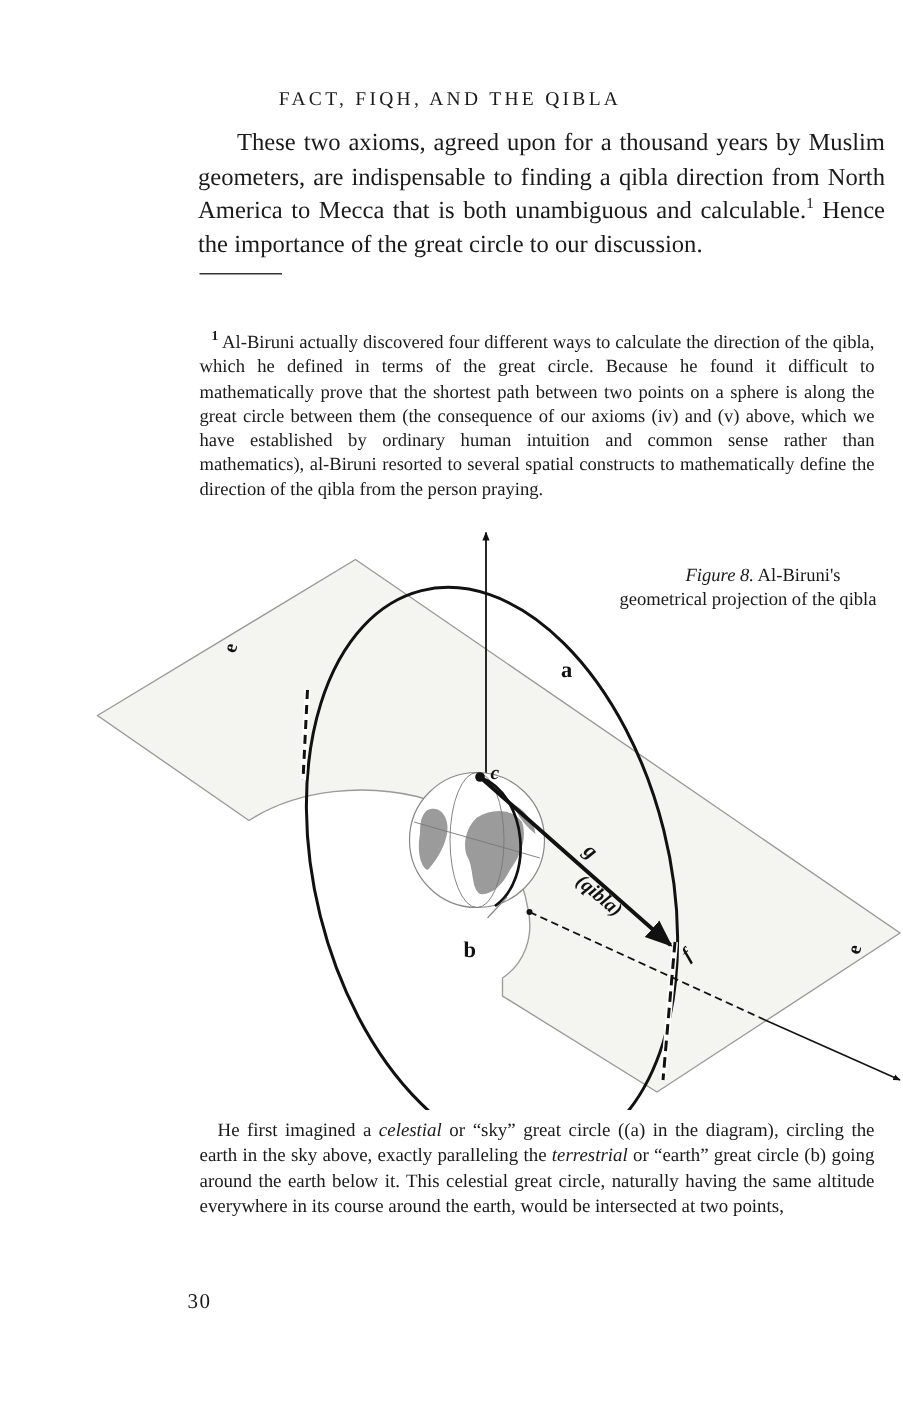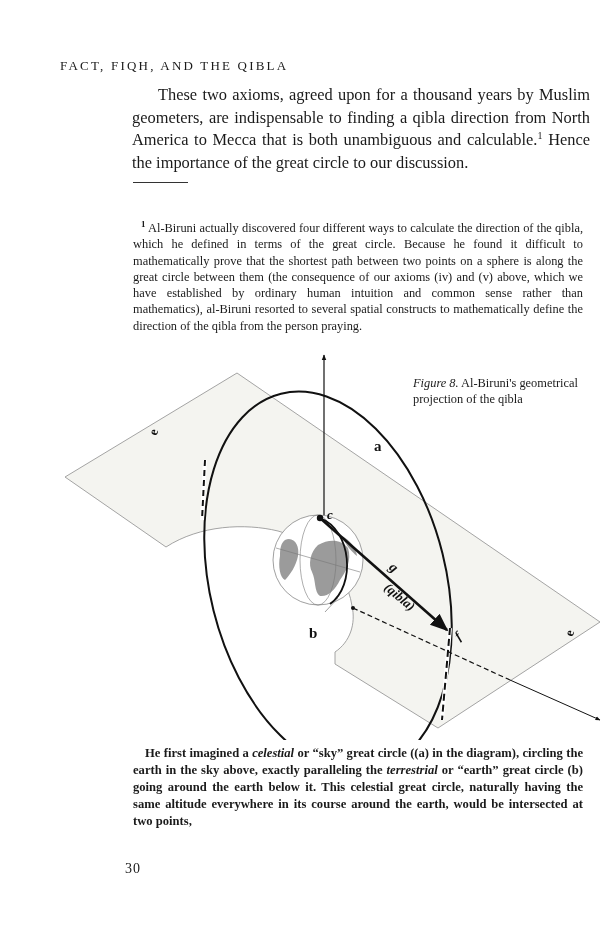--- a/index.html
+++ b/index.html
@@ -1,32 +1,32 @@
 <!DOCTYPE html>
 <html><head>
 <meta charset="utf-8">
 <style>
   html, body { margin:0; padding:0; background:#ffffff; }
   body { width:602px; height:937px; position:relative; overflow:hidden;
          font-family:"Liberation Serif","DejaVu Serif",serif; color:#1a1a1a; }
-  .running-head { position:absolute; left:0; width:602px; top:58px; text-align:left;
+  .running-head { position:absolute; left:0; width:602px; top:58px; text-align:center;
     font-size:13px; letter-spacing:2.2px; text-transform:uppercase; margin-left:60px; width:480px; }
   .body-para { position:absolute; left:132px; width:458px; top:84px;
     font-size:16.4px; line-height:22.6px; text-align:justify; text-indent:26px; }
   .rule { position:absolute; left:133px; top:182px; width:55px; height:1px; background:#333; }
   .footnote { position:absolute; left:133px; width:450px; top:220px;
     font-size:12.4px; line-height:16.3px; text-align:justify; text-indent:8px; }
   .fn-mark { font-size:9px; vertical-align:super; line-height:0; font-weight:bold; }
   sup.note { font-size:10px; line-height:0; }
   .figure { position:absolute; left:0; top:340px; width:602px; height:400px; }
   .caption { position:absolute; left:413px; top:375px; width:190px;
     font-size:12.4px; line-height:16px; }
-  .caption i { font-style:italic; }
+  .caption i { font-style:italic;margin-left:44px; }
   .lower-para { position:absolute; left:133px; width:450px; top:745px;
-    font-size:12.6px; line-height:17px; text-align:justify; text-indent:12px;font-weight:bold; }
+    font-size:12.6px; line-height:17px; text-align:justify; text-indent:12px; }
   .page-number { position:absolute; left:125px; top:861px; font-size:14px; letter-spacing:1px; }
   .fig-label { font-family:"Liberation Serif","DejaVu Serif",serif; font-weight:bold; fill:#111; }
 </style>
 </head>
 <body>
 
 <div class="running-head">FACT, FIQH, AND THE QIBLA</div>
 
 <p class="body-para" style="margin:0"><span>These two axioms, agreed upon for a thousand years by Muslim geometers, are indispensable to finding a qibla direction from North America to Mecca that is both unambiguous and calculable.</span><sup class="note">1</sup><span>  Hence the importance of the great circle to our discussion.</span></p>
 

